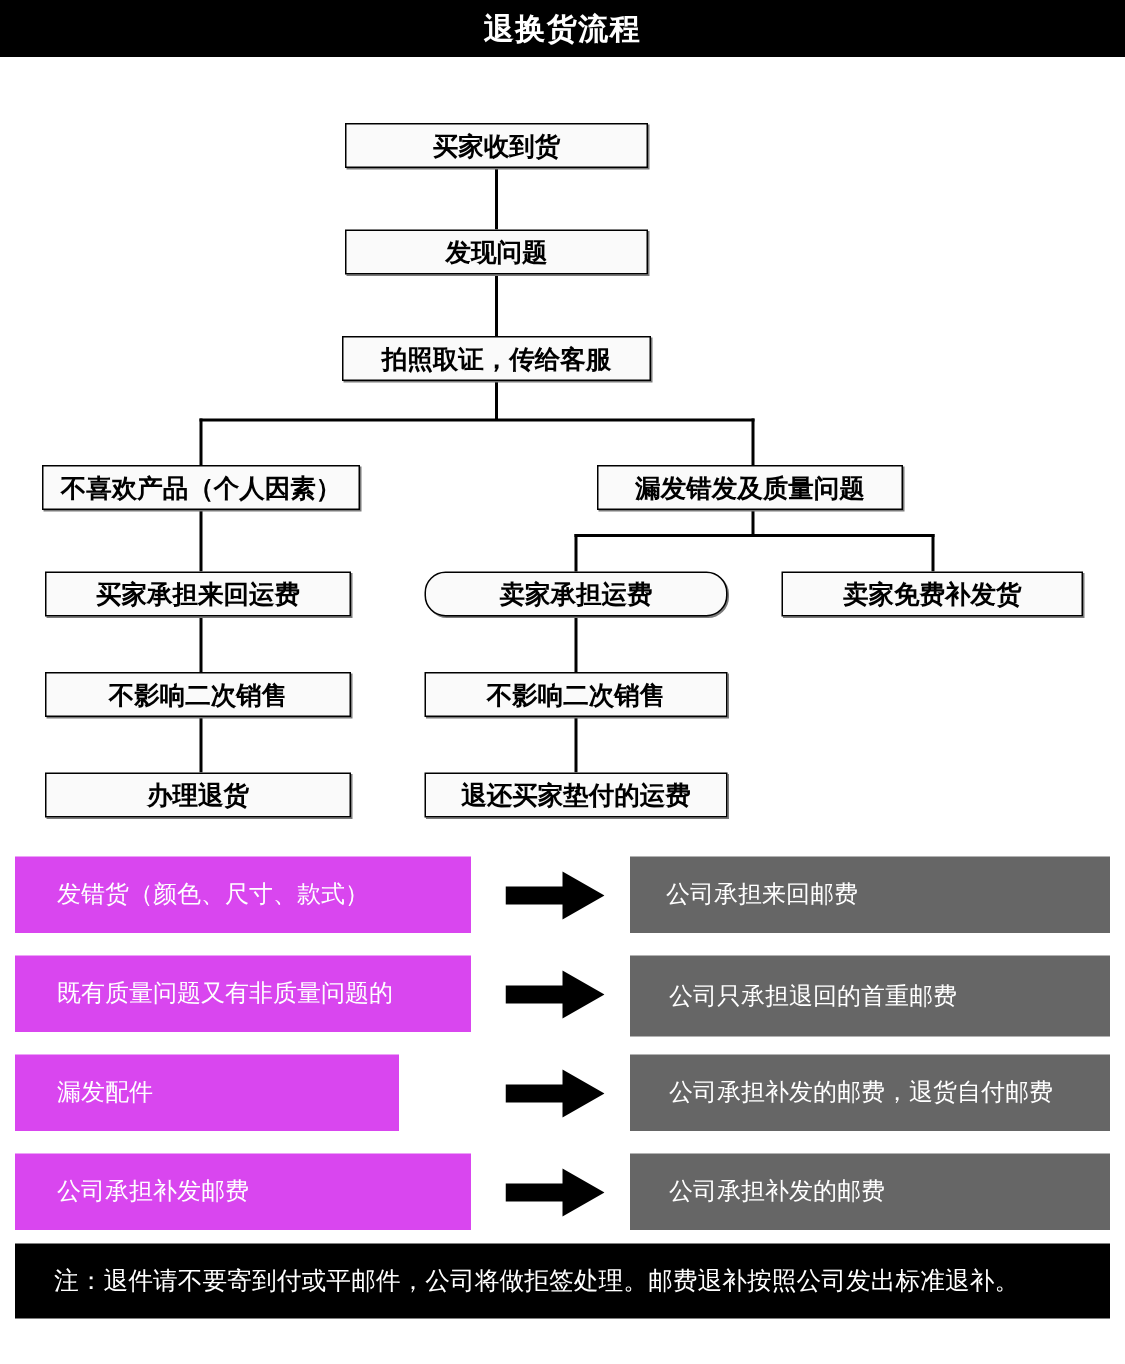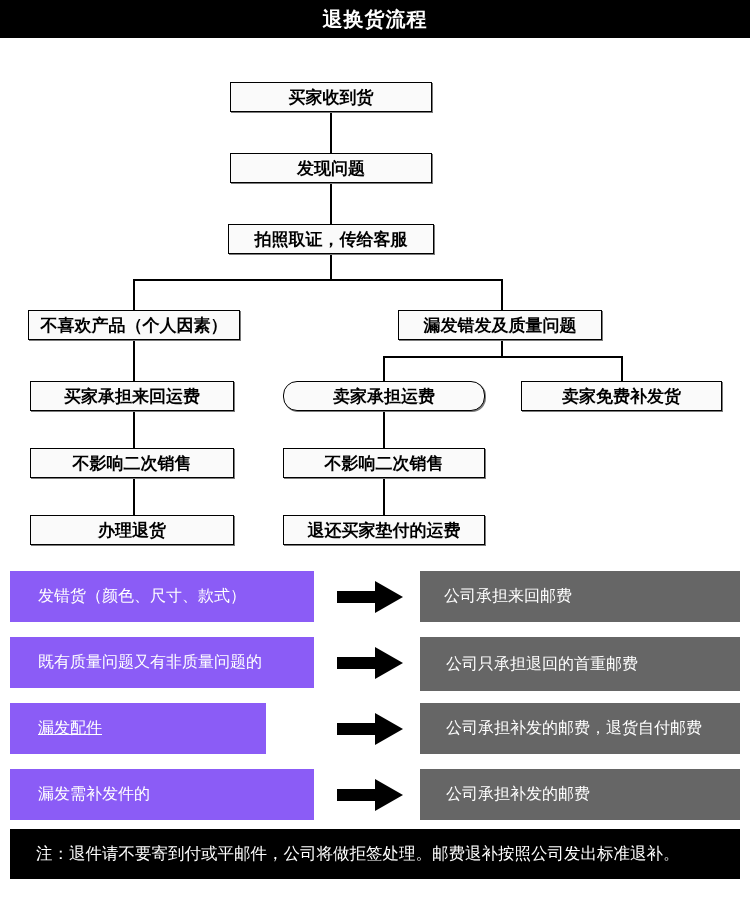--- a/index.html
+++ b/index.html
@@ -67,21 +67,21 @@
   .hline {
     position: absolute;
     height: 2px;
     background: #000000;
   }
 
   
   .blackbox {
     position: absolute;
     box-sizing: border-box;
-    background: #8b5cf6;
+    background: #d946ef;
     color: #ffffff;
     font-size: 16px;
     display: flex;
     align-items: center;
     justify-content: flex-start;
     padding-left: 28px;
     white-space: nowrap;
   }
   .graybox {
     position: absolute;
@@ -171,27 +171,27 @@
     <polygon points="0,11 38,11 38,1 66,17 38,33 38,23 0,23" fill="#000000"></polygon>
   </svg>
   <div class="graybox" style="left:420px; top:571px; width:320px; height:51px;padding-left:24px;">公司承担来回邮费</div>
 
   <div class="blackbox" style="left:10px; top:637px; width:304px; height:51px;">既有质量问题又有非质量问题的</div>
   <svg class="arrow" style="left:337px; top:646px;" viewBox="0 0 66 34">
     <polygon points="0,11 38,11 38,1 66,17 38,33 38,23 0,23" fill="#000000"></polygon>
   </svg>
   <div class="graybox" style="left:420px; top:637px; width:320px; height:54px;">公司只承担退回的首重邮费</div>
 
-  <div class="blackbox" style="left:10px; top:703px; width:256px; height:51px;text-decoration:underline;">漏发配件</div>
+  <div class="blackbox" style="left:10px; top:703px; width:256px; height:51px;">漏发配件</div>
   <svg class="arrow" style="left:337px; top:712px;" viewBox="0 0 66 34">
     <polygon points="0,11 38,11 38,1 66,17 38,33 38,23 0,23" fill="#000000"></polygon>
   </svg>
   <div class="graybox" style="left:420px; top:703px; width:320px; height:51px;">公司承担补发的邮费，退货自付邮费</div>
 
-  <div class="blackbox" style="left:10px; top:769px; width:304px; height:51px;">漏发需补发件的</div>
+  <div class="blackbox" style="left:10px; top:769px; width:304px; height:51px;">公司承担补发邮费</div>
   <svg class="arrow" style="left:337px; top:778px;" viewBox="0 0 66 34">
     <polygon points="0,11 38,11 38,1 66,17 38,33 38,23 0,23" fill="#000000"></polygon>
   </svg>
   <div class="graybox" style="left:420px; top:769px; width:320px; height:51px;">公司承担补发的邮费</div>
 
   <div class="note-bar" style="left:10px; top:829px; width:730px; height:50px;">注：退件请不要寄到付或平邮件，公司将做拒签处理。邮费退补按照公司发出标准退补。</div>
 
 </div>
 
 </body></html>

